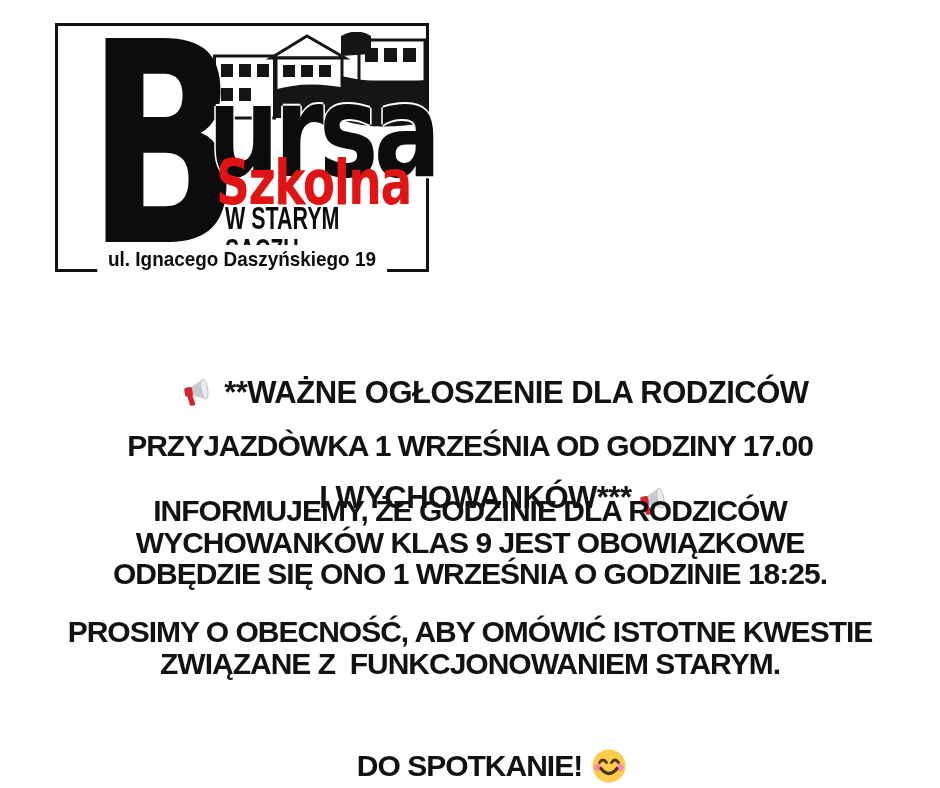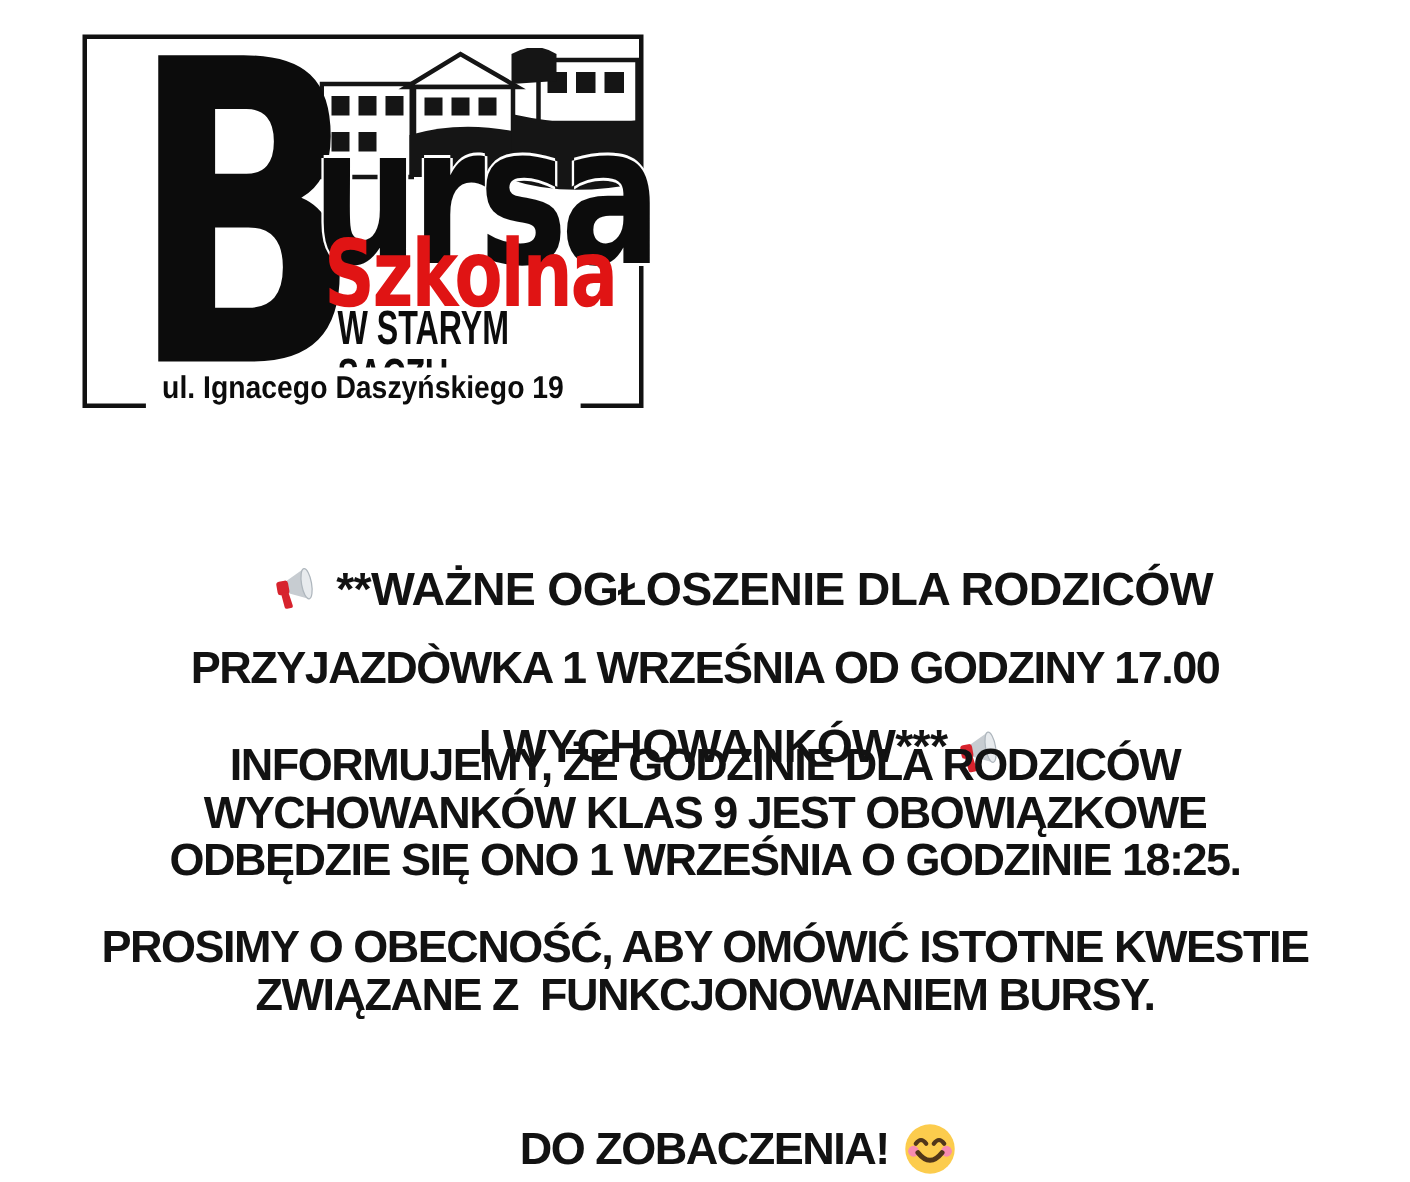--- a/index.html
+++ b/index.html
@@ -100,26 +100,26 @@
   </div>
 
   <div class="blk para para-meeting">
     <span class="line">INFORMUJEMY, ŻE GODZINIE DLA RODZICÓW</span>
     <span class="line">WYCHOWANKÓW KLAS 9 JEST OBOWIĄZKOWE</span>
     <span class="line">ODBĘDZIE SIĘ ONO 1 WRZEŚNIA O GODZINIE 18:25.</span>
   </div>
 
   <div class="blk para para-attendance">
     <span class="line">PROSIMY O OBECNOŚĆ, ABY OMÓWIĆ ISTOTNE KWESTIE</span>
-    <span class="line">ZWIĄZANE Z  FUNKCJONOWANIEM BURSY.</span>
+    <span class="line">ZWIĄZANE Z  FUNKCJONOWANIEM STARYM.</span>
   </div>
 
   <div class="blk closing">
     <span class="line">
-      <span>DO ZOBACZENIA!</span><svg class="emoji smiley" width="36" height="36" viewBox="0 0 36 36" xmlns="http://www.w3.org/2000/svg">
+      <span>DO SPOTKANIE!</span><svg class="emoji smiley" width="36" height="36" viewBox="0 0 36 36" xmlns="http://www.w3.org/2000/svg">
         <circle cx="18" cy="18" r="16.5" fill="#fccc4d"></circle>
         <path d="M8.5 14.5 Q12 9.5 15.5 14.5" fill="none" stroke="#51361a" stroke-width="2.8" stroke-linecap="round"></path>
         <path d="M20.5 14.5 Q24 9.5 27.5 14.5" fill="none" stroke="#51361a" stroke-width="2.8" stroke-linecap="round"></path>
         <circle cx="7" cy="19.5" r="3.6" fill="#f78bb0"></circle>
         <circle cx="29" cy="19.5" r="3.6" fill="#f78bb0"></circle>
         <path d="M10 20.5 Q18 30.5 26 20.5" fill="none" stroke="#51361a" stroke-width="3.4" stroke-linecap="round"></path>
       </svg>
     </span>
   </div>
 

